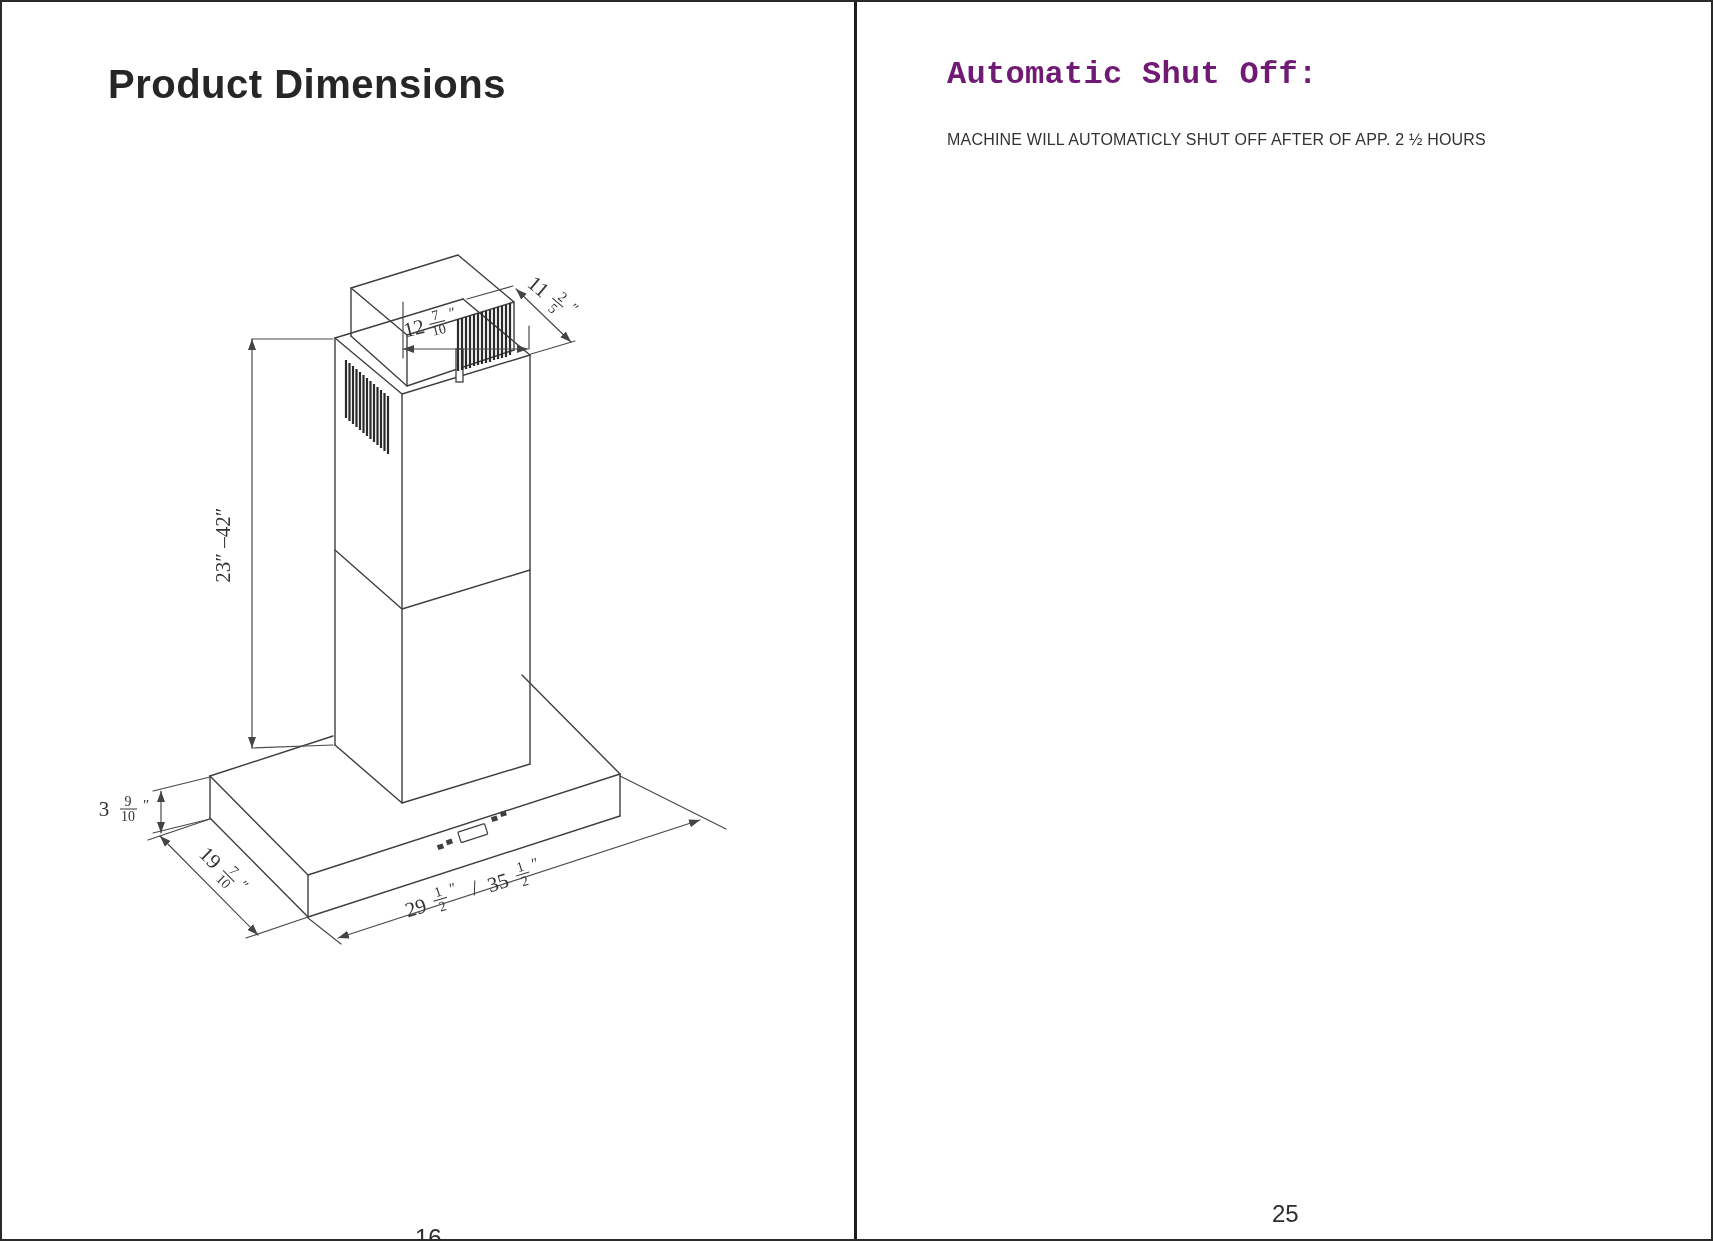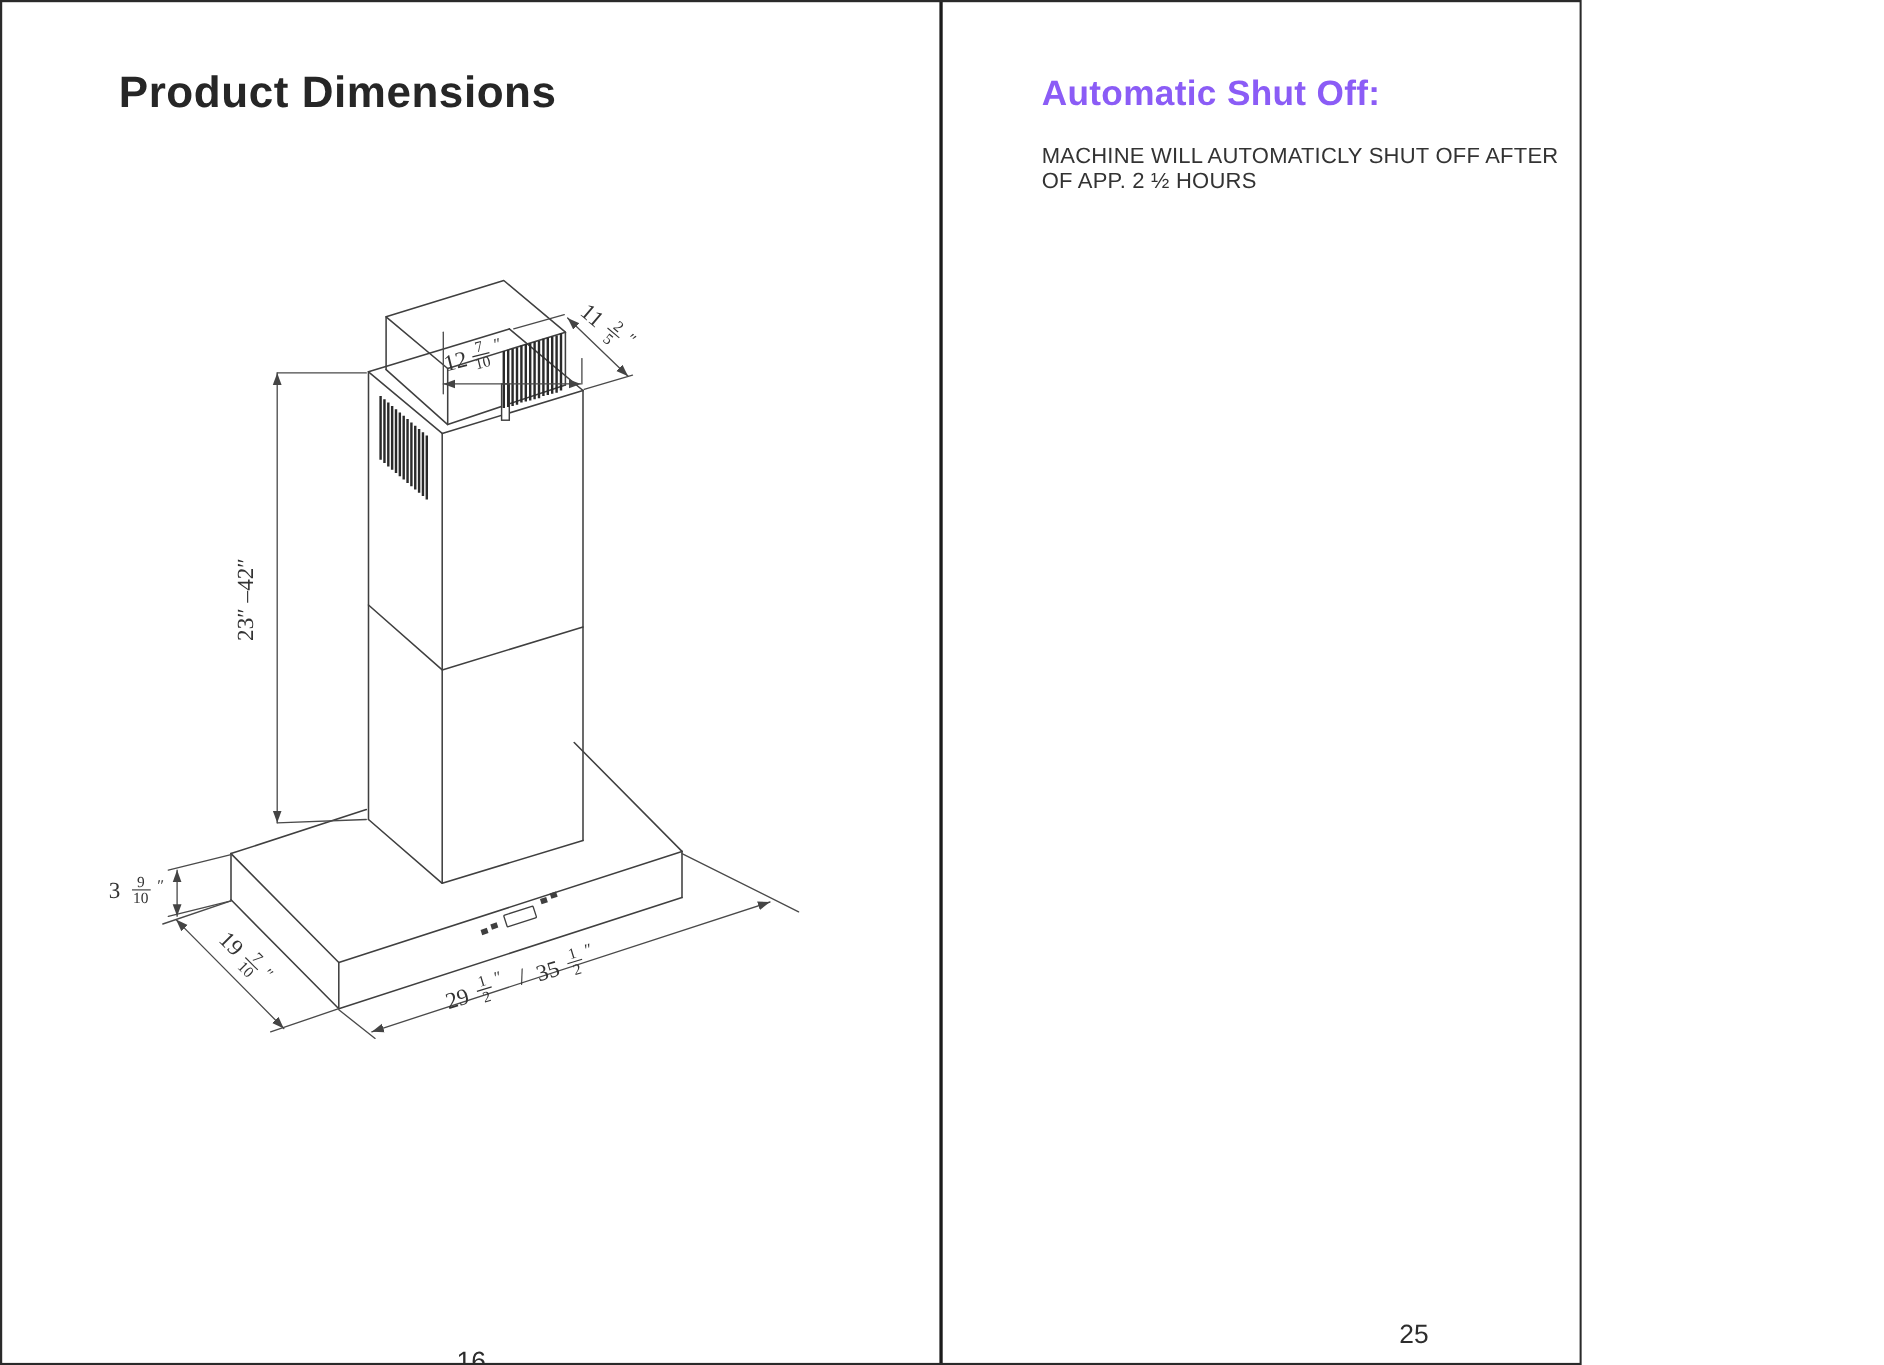--- a/index.html
+++ b/index.html
@@ -1,24 +1,24 @@
 <!DOCTYPE html>
 <html><head>
 <meta charset="utf-8">
 <style>
   html,body{margin:0;padding:0;background:#ffffff;}
-  #stage{position:relative;width:1438px;height:1241px;background:#ffffff;overflow:hidden;
+  #stage{position:relative;width:1713px;height:1241px;background:#ffffff;overflow:hidden;
          font-family:"Liberation Sans",sans-serif;}
   .frame{position:absolute;inset:0;border:2px solid #2a2a2a;pointer-events:none;}
   .divider{position:absolute;top:0;left:854px;width:3px;height:1241px;background:#1c1c1c;}
   .page-title-left{position:absolute;left:108px;top:62px;font-size:40px;font-weight:700;
                    color:#262626;letter-spacing:0.5px;}
-  .page-title-right{position:absolute;left:947px;top:66px;font-size:32px;font-weight:700;
-                    color:#8b5cf6;letter-spacing:0.3px;}
-  .body-line1{position:absolute;left:947px;top:131px;font-size:20px;color:#333;letter-spacing:0.2px;}
+  .page-title-right{position:absolute;left:947px;top:56px;font-size:32px;font-weight:700;
+                    color:#701a75;letter-spacing:0.3px;font-family:Liberation Mono, monospace;}
+  .body-line1{position:absolute;left:947px;top:131px;font-size:16px;color:#333;letter-spacing:0.2px;}
   .body-line2{position:absolute;left:947px;top:163px;font-size:20px;color:#333;letter-spacing:0.2px;}
   .pgnum{position:absolute;font-size:24px;color:#2d2d2d;}
   .pg16{left:415px;top:1180px;margin-top:44px;}
   .pg25{left:1272px;top:1181px;margin-top:19px;}
   svg{position:absolute;left:0;top:0;}
   .ln{stroke:#3f3f3f;stroke-width:1.4;fill:none;stroke-linecap:round;stroke-linejoin:round;}
   .dim{stroke:#4a4a4a;stroke-width:1.2;fill:none;stroke-linecap:round;}
   .hatch{stroke:#2a2a2a;stroke-width:2.2;fill:none;}
   .dtxt{font-family:"Liberation Serif",serif;fill:#333;}
   .w{font-size:21px;} .f{font-size:14px;} .u{font-size:15px;}

